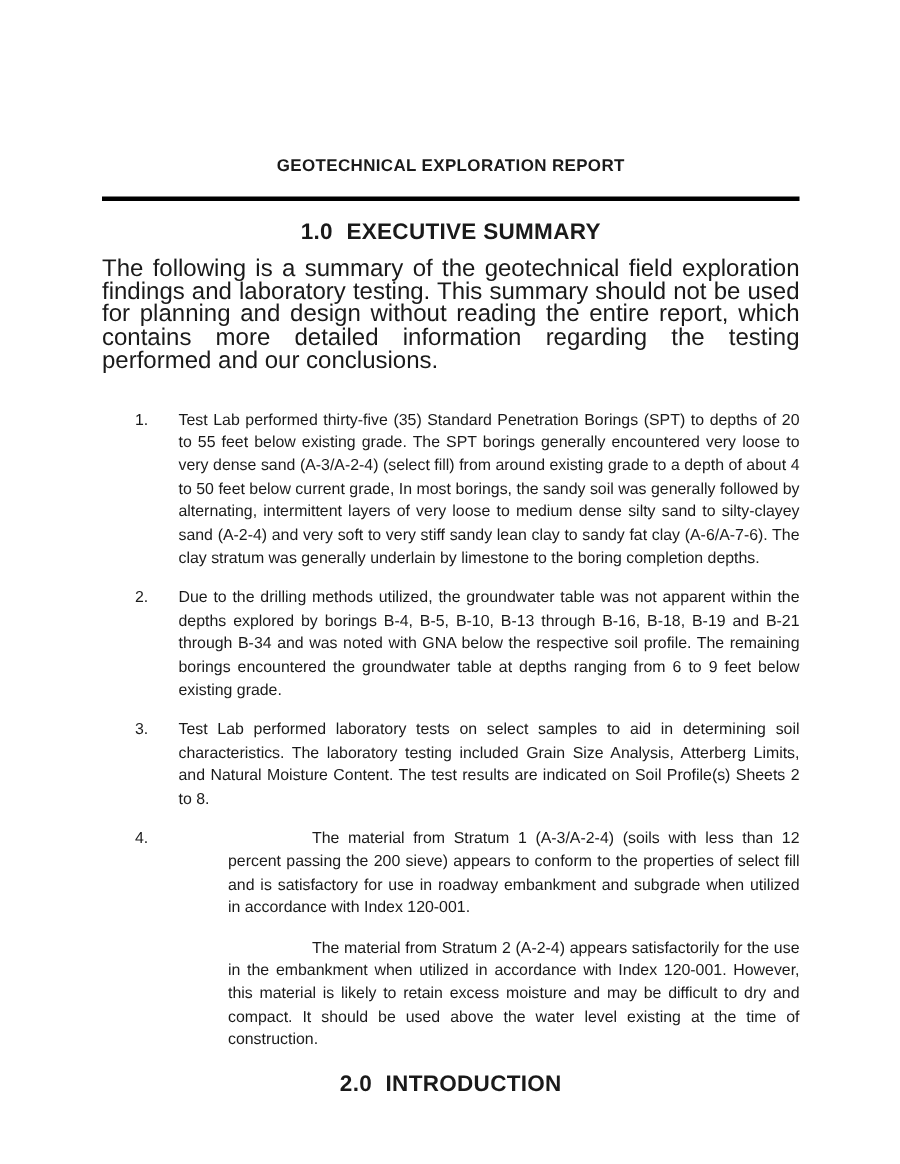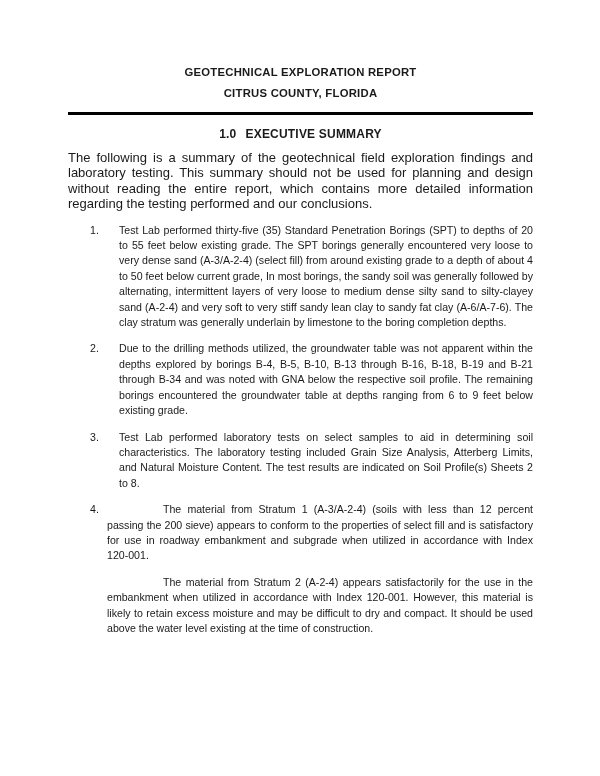--- a/index.html
+++ b/index.html
@@ -26,56 +26,57 @@
     position: absolute;
     left: 68px;
     top: 0;
     width: 465px;
   }
 
   
   .title-block {
     padding-top: 62px;
     text-align: center;
+    margin-top: 39px;
   }
   .title-line {
     font-size: 11.3px;
     font-weight: bold;
     letter-spacing: 0.25px;
     line-height: 20.5px;
     white-space: nowrap;
   }
 
   
   .divider {
     margin-top: 9px;
     height: 3px;
     background: #000000;
     width: 465px;
   }
 
   
   .section-heading {
     text-align: center;
-    font-size: 12px;
+    font-size: 15px;
     font-weight: bold;
     letter-spacing: 0.2px;
     margin-top: 12px;
     margin-bottom: 9px;
   }
   .section-heading .num {
     margin-right: 9px;
   }
 
   
   p.body {
-    font-size: 13px;
+    font-size: 16px;
     line-height: 15.4px;
     text-align: justify;
-    margin: 0 0 11px 0;
+    margin: 0 0 24px 0;
     hyphens: none;
   }
 
   
   ol.num-list {
     margin: 0;
     padding: 0;
     list-style: none;
   }
   ol.num-list > li {
@@ -100,34 +101,34 @@
   .li-text {
     display: block;
     text-align: justify;
     margin-left: 12px;
   }
   .li-sub {
     display: block;
     text-align: justify;
     text-indent: 56px;
     margin-top: 11px;
+    margin-left: 45px;
   }
   b.bold {
     font-weight: normal;
   }
 </style>
 </head>
 <body>
 
 <div class="page">
   <div class="content">
 
     <div class="title-block">
       <div class="title-line">GEOTECHNICAL EXPLORATION REPORT</div>
-      <div class="title-line">CITRUS COUNTY, FLORIDA</div>
     </div>
 
     <div class="divider"></div>
 
     <div class="section-heading">
       <span class="num">1.0</span><span>EXECUTIVE SUMMARY</span>
     </div>
 
     <p class="body">The following is a summary of the geotechnical field exploration findings and laboratory testing. This summary should not be used for planning and design without reading the entire report, which contains more detailed information regarding the testing performed and our conclusions.</p>
 
@@ -149,15 +150,18 @@
       </li>
 
       <li>
         <span class="marker">4.</span>
         <span class="li-sub">The material from Stratum 1 (A-3/A-2-4) (soils with less than 12 percent passing the 200 sieve) appears to conform to the properties of select fill and is satisfactory for use in roadway embankment and subgrade when utilized in accordance with Index 120-001.</span>
         <span class="li-sub">The material from Stratum 2 (A-2-4) appears satisfactorily for the use in the embankment when utilized in accordance with Index 120-001. However, this material is likely to retain excess moisture and may be difficult to dry and compact. It should be used above the water level existing at the time of construction.</span>
       </li>
 
     </ol>
 
+    <div class="section-heading">
+      <span class="num">2.0</span><span>INTRODUCTION</span>
+    </div>
 
   </div>
 </div>
 
 </body></html>

